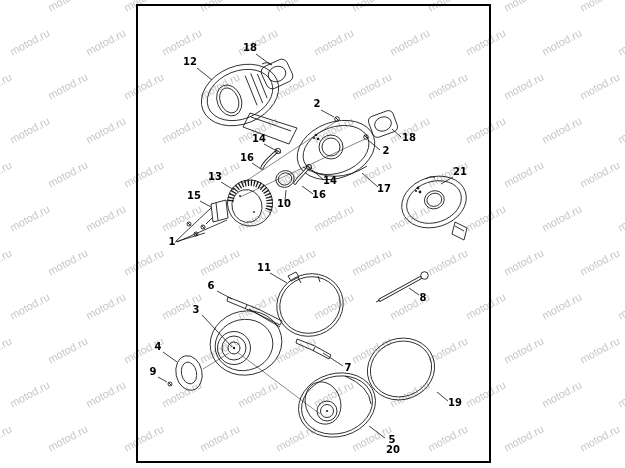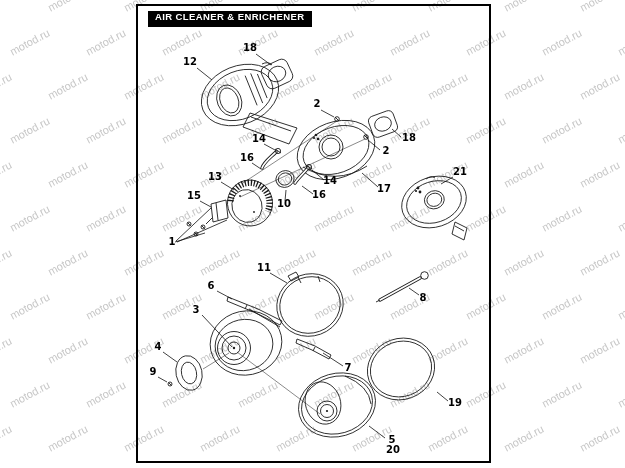--- a/index.html
+++ b/index.html
@@ -134,21 +134,20 @@
       <span class="wm" style="color: rgb(199, 199, 199); left: 236px; top: 476px;">motod.ru</span>
       <span class="wm" style="color: rgb(199, 199, 199); left: 312px; top: 476px;">motod.ru</span>
       <span class="wm" style="color: rgb(199, 199, 199); left: 388px; top: 476px;">motod.ru</span>
       <span class="wm" style="color: rgb(199, 199, 199); left: 464px; top: 476px;">motod.ru</span>
       <span class="wm" style="color: rgb(199, 199, 199); left: 540px; top: 476px;">motod.ru</span>
       <span class="wm" style="color: rgb(199, 199, 199); left: 616px; top: 476px;">motod.ru</span>
     </div>
 
   <div id="frame"></div>
 
-  <div id="title-box">AIR CLEANER &amp; ENRICHENER</div>
 
   <svg id="art" width="625" height="468" viewBox="0 0 625 468">
 
     <g>
       <line class="thin" x1="337" y1="121" x2="243" y2="183"></line>
       <line class="thin" x1="365" y1="139" x2="240" y2="197"></line>
       <line class="thin" x1="237" y1="352" x2="320" y2="414"></line>
       <line class="thin" x1="203" y1="369" x2="229" y2="353"></line>
     </g>
 

